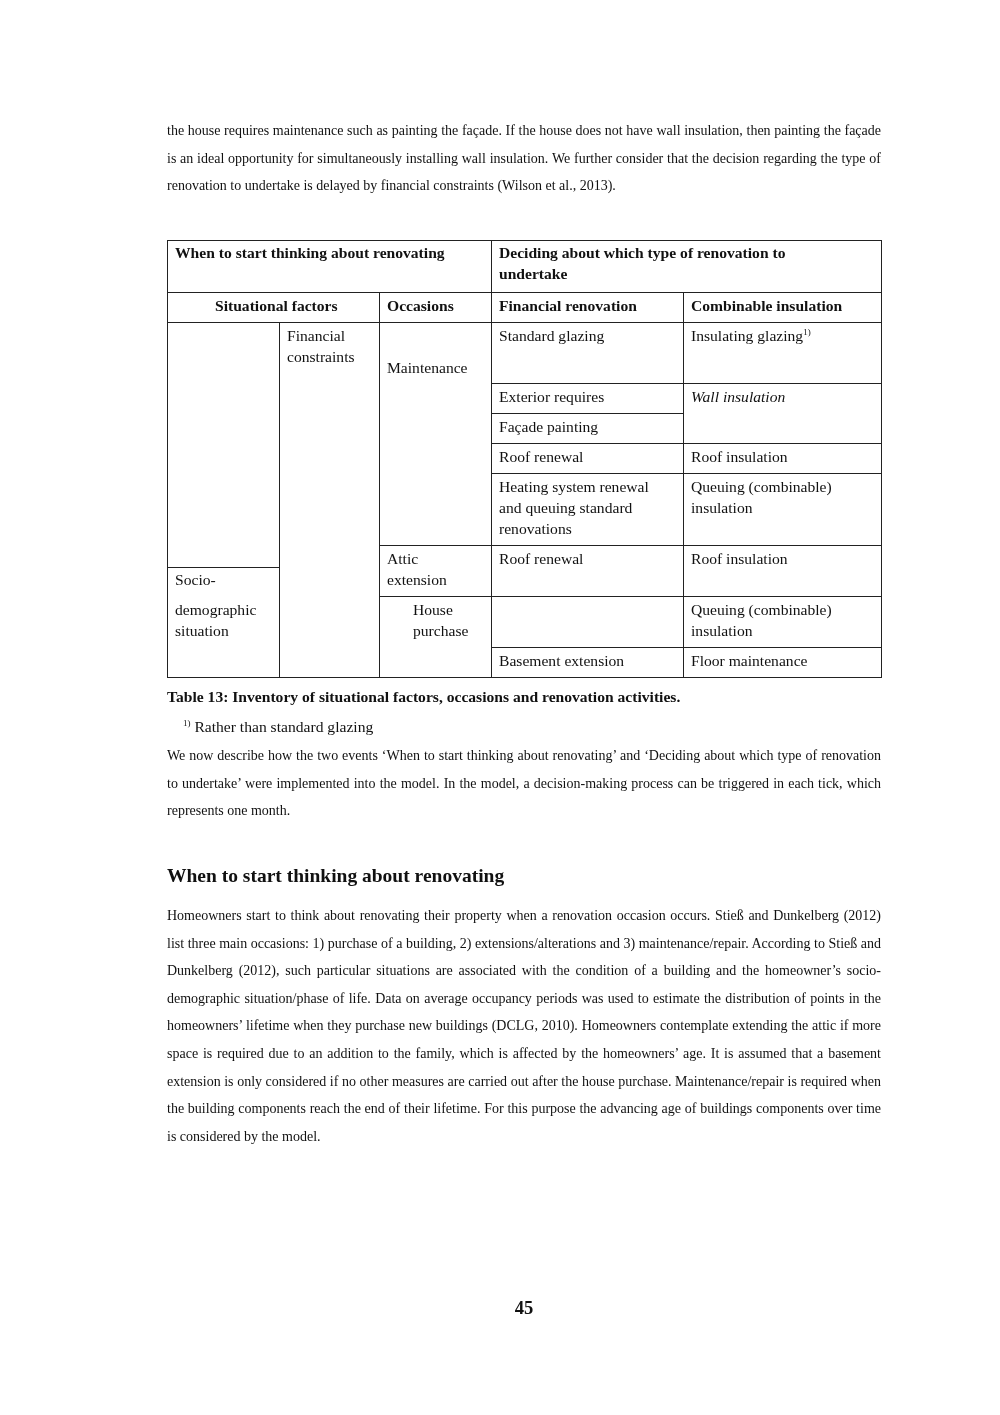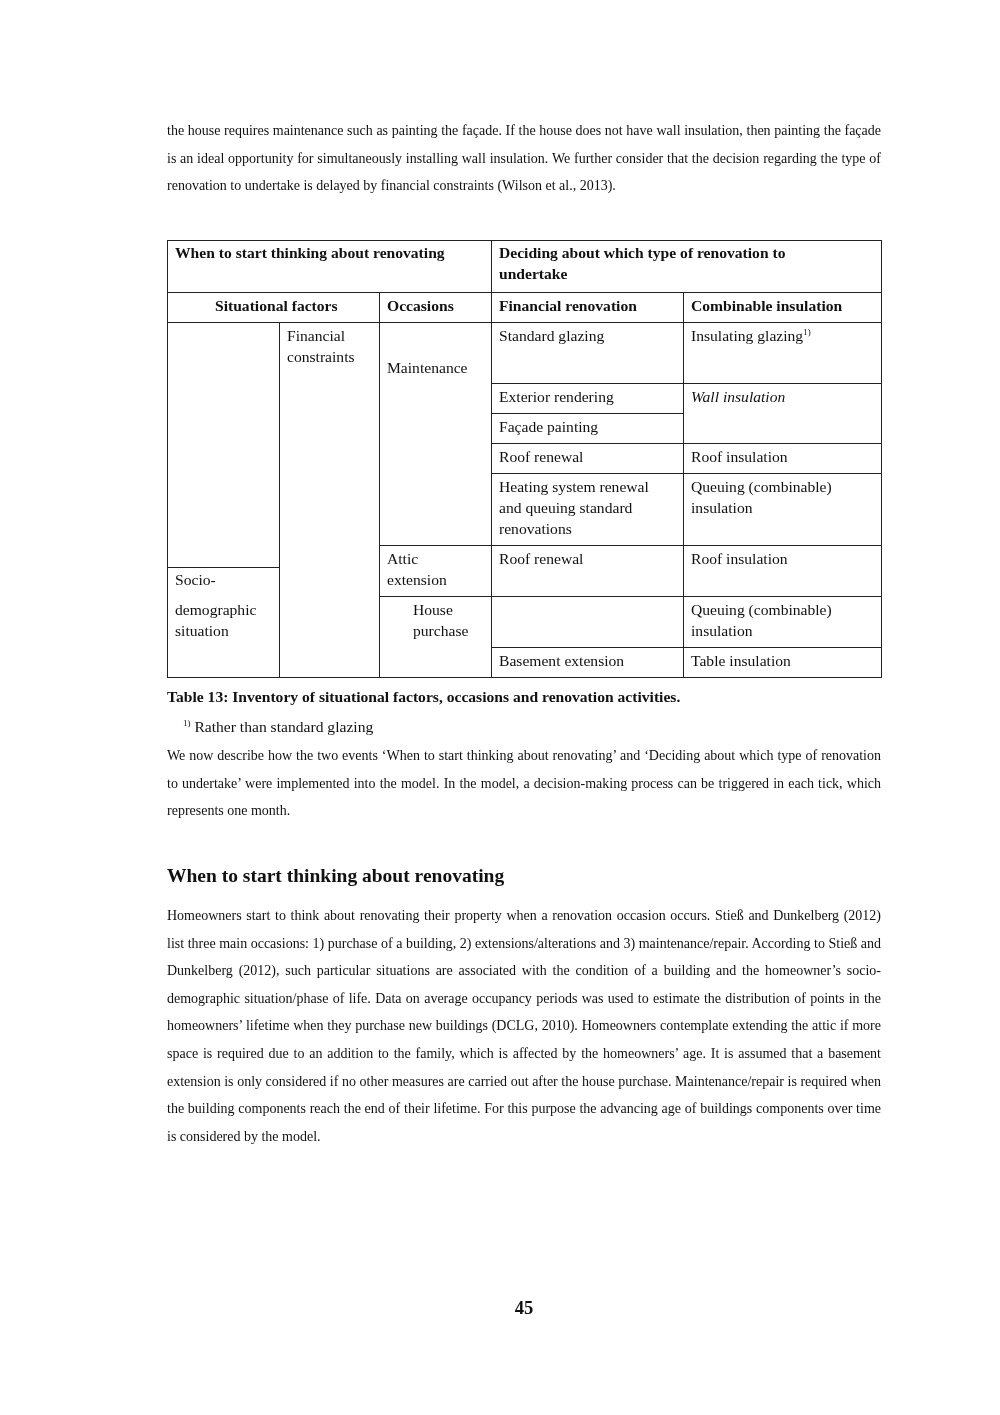--- a/index.html
+++ b/index.html
@@ -63,38 +63,38 @@
   <div class="cell" style="left:0;top:327px;width:112px;">Socio-</div>
   <div class="cell" style="left:0;top:357px;width:112px;">demographic situation</div>
 
   <div class="cell" style="left:212px;top:83px;width:112px;margin-top:32px;">Maintenance</div>
   <div class="cell" style="left:212px;top:306px;width:90px;">Attic extension</div>
   <div class="cell" style="left:212px;top:357px;width:90px;margin-left:26px;">House purchase</div>
 
   <div class="cell" style="left:324px;top:83px;width:192px;">Standard glazing</div>
   <div class="cell" style="left:516px;top:83px;width:199px;"><span>Insulating glazing</span><sup>1)</sup></div>
 
-  <div class="cell" style="left:324px;top:144px;width:192px;">Exterior rendering</div>
+  <div class="cell" style="left:324px;top:144px;width:192px;">Exterior requires</div>
   <div class="cell" style="left:516px;top:144px;width:199px;font-style:italic;">Wall insulation</div>
 
   <div class="cell" style="left:324px;top:174px;width:192px;">Façade painting</div>
 
   <div class="cell" style="left:324px;top:204px;width:192px;">Roof renewal</div>
   <div class="cell" style="left:516px;top:204px;width:199px;">Roof insulation</div>
 
   <div class="cell" style="left:324px;top:234px;width:180px;">Heating system renewal and queuing standard renovations</div>
   <div class="cell" style="left:516px;top:234px;width:180px;">Queuing (combinable) insulation</div>
 
   <div class="cell" style="left:324px;top:306px;width:192px;">Roof renewal</div>
   <div class="cell" style="left:516px;top:306px;width:199px;">Roof insulation</div>
 
   <div class="cell" style="left:516px;top:357px;width:180px;">Queuing (combinable) insulation</div>
 
   <div class="cell" style="left:324px;top:408px;width:192px;">Basement extension</div>
-  <div class="cell" style="left:516px;top:408px;width:199px;">Table insulation</div>
+  <div class="cell" style="left:516px;top:408px;width:199px;">Floor maintenance</div>
 </div>
 
 <p class="caption">Table 13: Inventory of situational factors, occasions and renovation activities.</p>
 <p class="footnote"><sup>1)</sup><span> Rather than standard glazing</span></p>
 
 <p class="para" style="top:742px;">We now describe how the two events ‘When to start thinking about renovating’ and ‘Deciding about which type of renovation to undertake’ were implemented into the model. In the model, a decision-making process can be triggered in each tick, which represents one month.</p>
 
 <p class="heading" style="top:865px;">When to start thinking about renovating</p>
 
 <p class="para" style="top:902px;">Homeowners start to think about renovating their property when a renovation occasion occurs. Stieß and Dunkelberg (2012) list three main occasions: 1) purchase of a building, 2) extensions/alterations and 3) maintenance/repair. According to Stieß and Dunkelberg (2012), such particular situations are associated with the condition of a building and the homeowner’s socio-demographic situation/phase of life. Data on average occupancy periods was used to estimate the distribution of points in the homeowners’ lifetime when they purchase new buildings (DCLG, 2010). Homeowners contemplate extending the attic if more space is required due to an addition to the family, which is affected by the homeowners’ age. It is assumed that a basement extension is only considered if no other measures are carried out after the house purchase. Maintenance/repair is required when the building components reach the end of their lifetime. For this purpose the advancing age of buildings components over time is considered by the model.</p>

